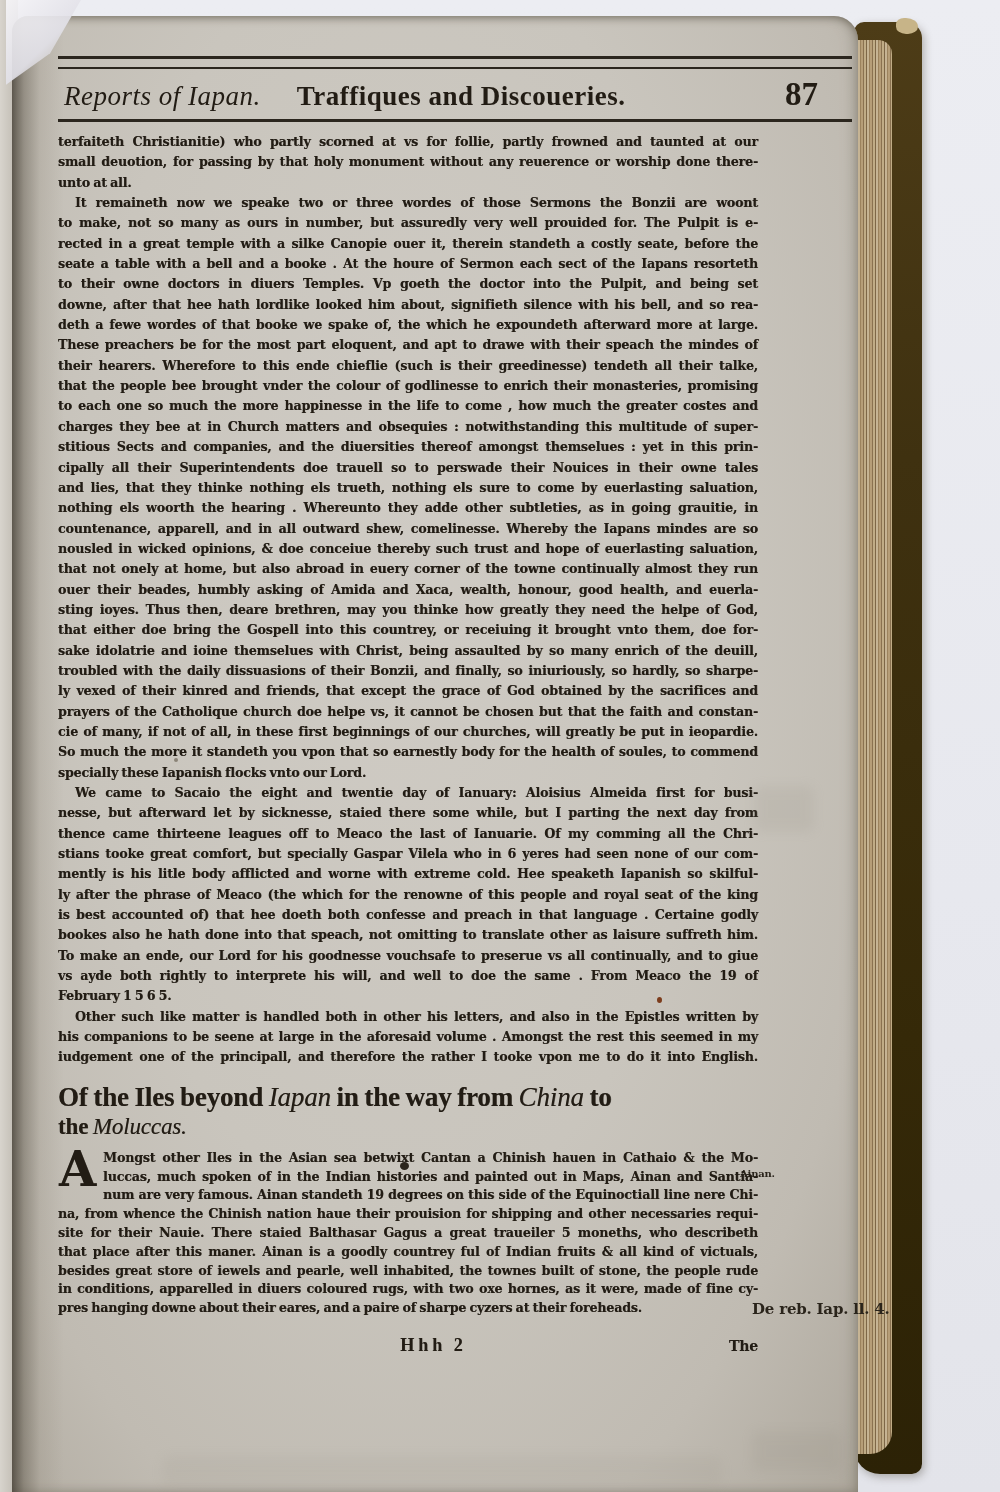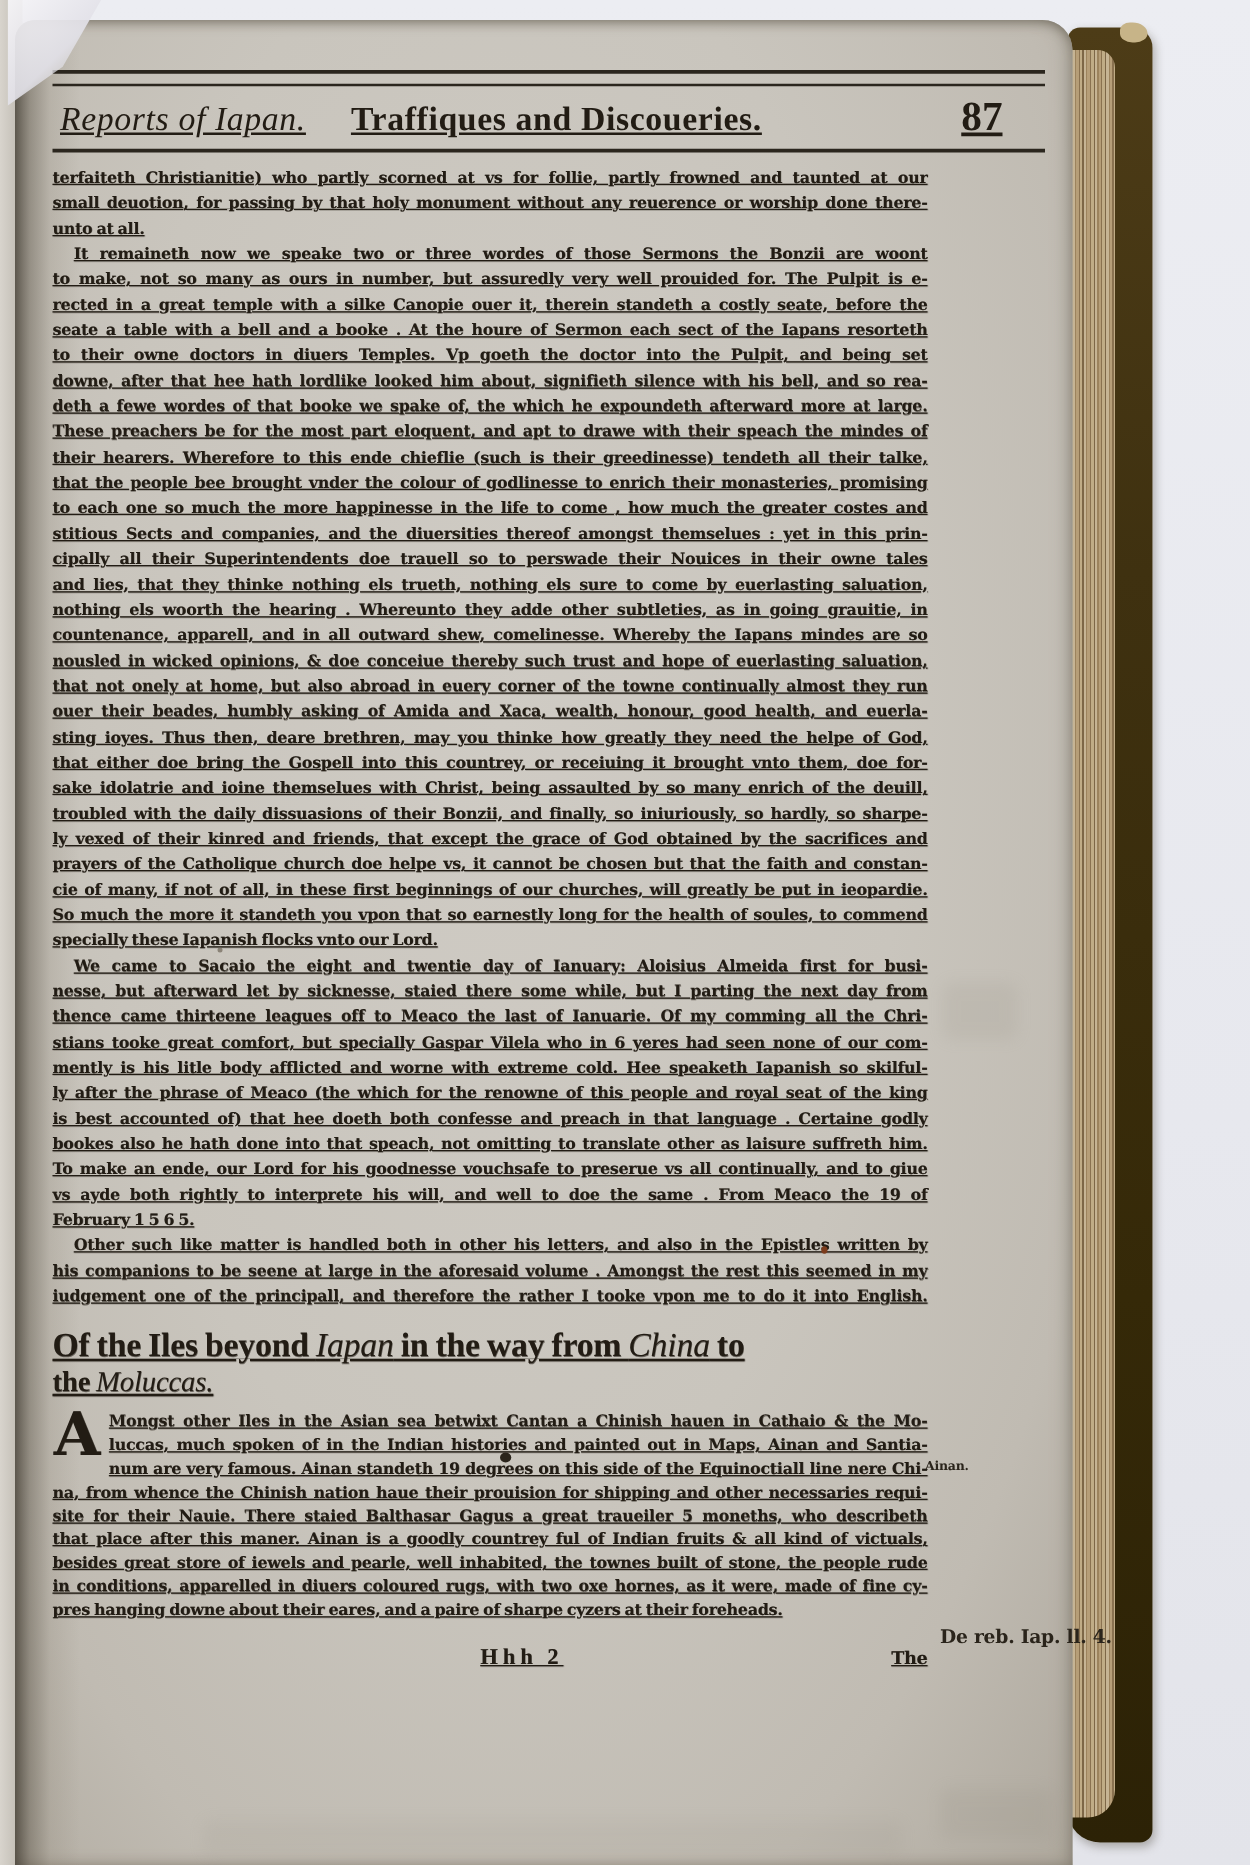--- a/index.html
+++ b/index.html
@@ -44,21 +44,21 @@
   
   .ghost{position:absolute;background:#8f897c;filter:blur(6px);opacity:.13;border-radius:6px;}
   .g1{left:742px;top:770px;width:60px;height:46px;}
   .g2{left:740px;top:1415px;width:90px;height:40px;}
   .g3{left:150px;top:1440px;width:560px;height:30px;opacity:.10;}
   .speck{position:absolute;border-radius:50%;}
   .s1{left:388px;top:1146px;width:9px;height:8px;background:#2b251c;}
   .s2{left:645px;top:981px;width:5px;height:6px;background:#7c3c1c;}
   .s3{left:162px;top:742px;width:4px;height:4px;background:#6f6758;opacity:.7;}
   
-  .sheet{position:absolute;left:30px;top:40px;width:794px;color:#221c14;text-decoration:underline;}
+  .sheet{position:absolute;left:46px;top:40px;width:794px;color:#221c14;}
   .rule{border-top:3px solid #2b261e;}
   .rule-double{height:8px;border-top:3px solid #2b261e;border-bottom:2px solid #2b261e;margin-bottom:2px;}
   .header-row{display:flex;align-items:baseline;padding:5px 4px 4px 6px;}
   .title-left{font-family:"Liberation Serif", serif;font-style:italic;font-size:27px;letter-spacing:.5px;}
   .title-center{font-family:"Liberation Serif", serif;font-size:27px;margin-left:36px;letter-spacing:.5px;font-weight:600;}
   .pageno{margin-left:auto;padding-right:30px;font-family:"Liberation Serif", serif;font-size:33px;font-weight:600;}
   .rule-bottom{margin-top:2px;}
   .text-col{width:700px;margin-top:10px;}
   .bl{font-size:12.6px;font-weight:700;letter-spacing:-.15px;word-spacing:-1px;line-height:20.35px;
       text-shadow:.35px .3px .25px rgba(30,24,16,.55);}
@@ -118,36 +118,37 @@
           <div class="tl">to make, not so many as ours in number, but assuredly very well prouided for.  The Pulpit is e-</div>
           <div class="tl">rected in a great temple with a silke Canopie ouer it,  therein standeth a costly seate,  before the</div>
           <div class="tl">seate a table with a bell and a booke .  At the houre of Sermon  each sect of the  Iapans resorteth</div>
           <div class="tl">to their owne doctors in diuers Temples.  Vp goeth the doctor into the Pulpit,  and being  set</div>
           <div class="tl">downe, after that hee hath lordlike looked him about, signifieth silence with his bell,  and so rea-</div>
           <div class="tl">deth a fewe wordes of that booke we spake of, the which he expoundeth afterward more at large.</div>
           <div class="tl">These preachers be for the most part eloquent,  and apt to drawe with their speach the mindes  of</div>
           <div class="tl">their hearers.  Wherefore to this ende chieflie (such is their greedinesse) tendeth all their talke,</div>
           <div class="tl">that the people bee brought vnder the colour of godlinesse to enrich their monasteries,  promising</div>
           <div class="tl">to each one so much the more happinesse in the life to come ,  how much the greater costes  and</div>
+          <div class="tl">charges they bee at in Church matters and obsequies : notwithstanding this multitude of super-</div>
           <div class="tl">stitious Sects and companies,  and the diuersities thereof amongst themselues : yet in this prin-</div>
           <div class="tl">cipally all their  Superintendents doe trauell so to perswade their Nouices in their owne  tales</div>
           <div class="tl">and lies, that they thinke nothing els trueth,  nothing els sure to come  by euerlasting saluation,</div>
           <div class="tl">nothing els woorth the hearing .  Whereunto they adde other subtleties, as in going grauitie, in</div>
           <div class="tl">countenance, apparell, and in all outward shew, comelinesse. Whereby the Iapans mindes are so</div>
           <div class="tl">nousled in wicked opinions,  &amp; doe  conceiue thereby such trust and hope of euerlasting saluation,</div>
           <div class="tl">that not onely at home,  but also abroad in euery corner of the towne continually almost they run</div>
           <div class="tl">ouer their beades,  humbly asking of Amida and Xaca, wealth, honour, good health, and euerla-</div>
           <div class="tl">sting ioyes.  Thus then, deare brethren, may you thinke how greatly they need the helpe  of God,</div>
           <div class="tl">that either doe bring the Gospell into this countrey,  or receiuing it brought vnto them,  doe for-</div>
           <div class="tl">sake idolatrie and ioine themselues with Christ,  being assaulted by so many enrich of the deuill,</div>
           <div class="tl">troubled with the daily dissuasions of their Bonzii,  and finally, so iniuriously, so hardly, so sharpe-</div>
           <div class="tl">ly vexed of their kinred and friends,  that except the grace of God obtained by  the sacrifices and</div>
           <div class="tl">prayers of the Catholique church doe helpe vs,  it cannot be chosen but that the faith and constan-</div>
           <div class="tl">cie of many, if not of all, in these first beginnings of our churches, will greatly be put in ieopardie.</div>
-          <div class="tl">So much the more it standeth you vpon that so earnestly long for the health of soules, to commend</div>
+          <div class="tl">So much the more it standeth you vpon that so earnestly body for the health of soules, to commend</div>
           <div class="tl">specially these Iapanish flocks vnto our Lord.</div>
         </div>
 
       <div class="para indent-first short-last">
           <div class="tl">We came to Sacaio the eight and twentie day of Ianuary:  Aloisius Almeida first for busi-</div>
           <div class="tl">nesse, but afterward let by sicknesse, staied there some while,  but I parting the next day  from</div>
           <div class="tl">thence came thirteene leagues off to Meaco the last of Ianuarie. Of my comming all the Chri-</div>
           <div class="tl">stians tooke great comfort, but specially Gaspar Vilela who in 6 yeres had seen none of our com-</div>
           <div class="tl">mently is his litle body afflicted and worne with extreme cold.  Hee speaketh Iapanish so skilful-</div>
           <div class="tl">ly after the phrase of Meaco (the which for the renowne of this people and royal seat of the  king</div>

